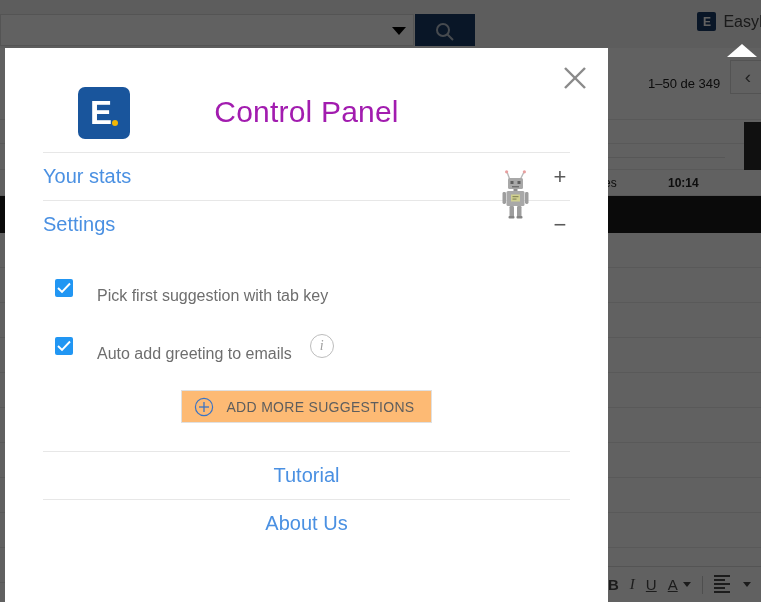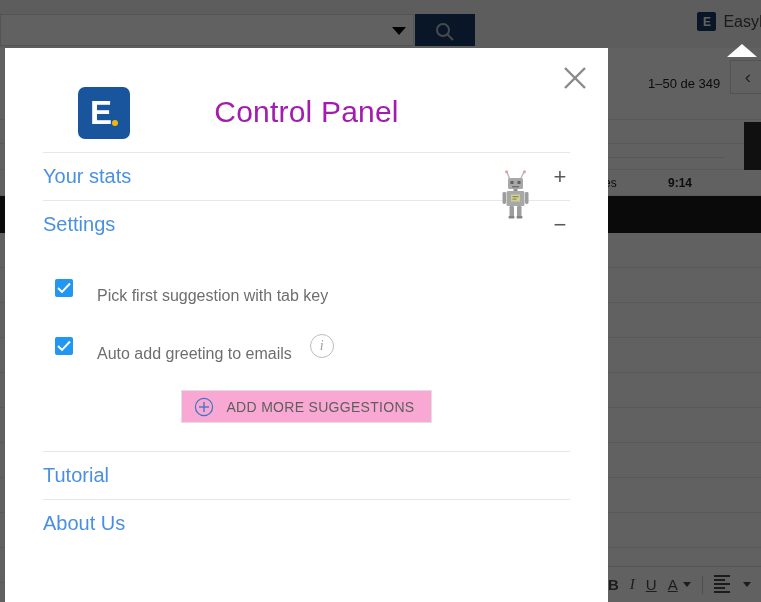--- a/index.html
+++ b/index.html
@@ -375,40 +375,41 @@
   }
 
   .add-btn-wrap {
     display: flex;
     justify-content: center;
     margin-top: 26px;
     margin-bottom: 20px;
   }
   .add-btn {
     border: 1px solid #e0e0e0;
-    background: #f9a8d4;
+    background: #fdba74;
     height: 31px;
     display: flex;
     align-items: center;
     padding: 0 16px 0 12px;
     gap: 12px;
     cursor: pointer;
   }
   .add-btn-text {
     font-size: 14px;
     color: #5e5e5e;
     letter-spacing: 0.3px;
   }
 
   .link-row {
     height: 47px;
     border-top: 1px solid #e7e7e7;
     display: flex;
     align-items: center;
     cursor: pointer;
+    justify-content: center;
   }
   .link-label {
     font-size: 20px;
     color: #4a90e2;
   }
 </style>
 </head>
 <body>
 
 <div id="root">
@@ -442,21 +443,21 @@
 
     <div class="bg-row" style="top:96px;  height:24px;"></div>
     <div class="bg-row" style="top:120px; height:24px;"></div>
     <div class="bg-row" style="top:144px; height:26px;"></div>
     <div class="bg-darkpanel"></div>
     <div class="bg-greybar" style="left:600px; top:157px; width:125px;"></div>
     <div class="bg-greybar" style="left:600px; top:170px; width:125px;"></div>
 
     <div class="bg-row" style="top:170px; height:26px;">
       <span class="bg-row-snippet" style="left:604px; top:6px;">es</span>
-      <span class="bg-row-time" style="top:6px;">9:14</span>
+      <span class="bg-row-time" style="top:6px;">10:14</span>
     </div>
 
     <div class="bg-darkband" style="top:196px; height:37px;"></div>
 
     <div class="bg-row" style="top:233px; height:35px;"></div>
     <div class="bg-row" style="top:268px; height:35px;"></div>
     <div class="bg-row" style="top:303px; height:35px;"></div>
     <div class="bg-row" style="top:338px; height:35px;"></div>
     <div class="bg-row" style="top:373px; height:35px;"></div>
     <div class="bg-row" style="top:408px; height:35px;"></div>

